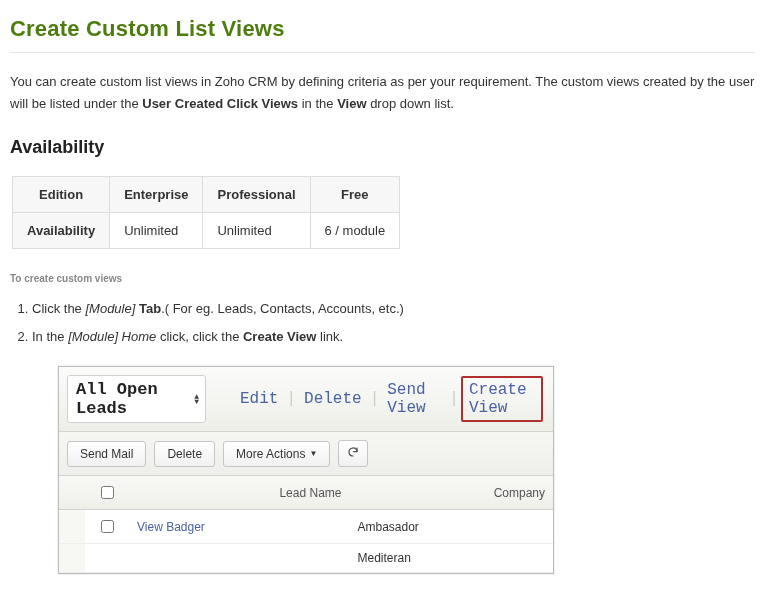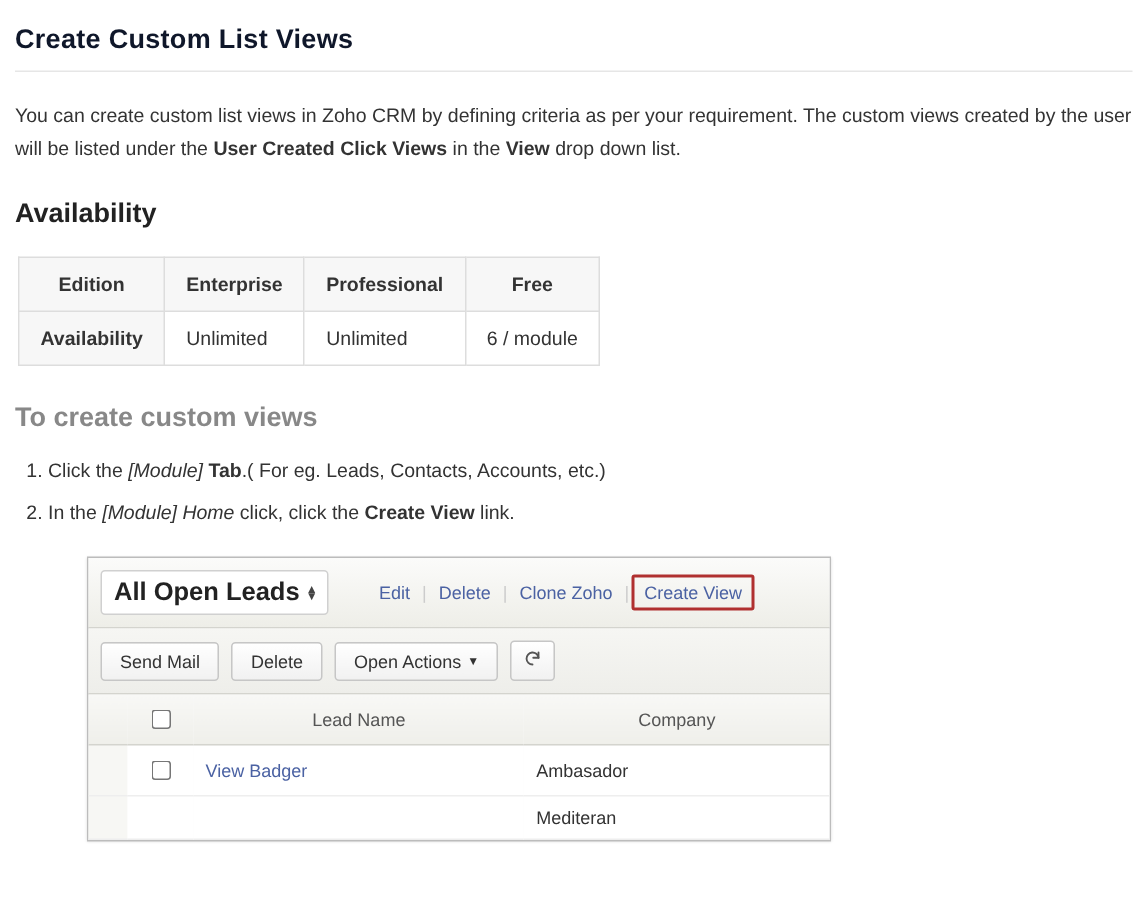--- a/index.html
+++ b/index.html
@@ -5,23 +5,23 @@
   * { box-sizing: border-box; }
   body {
     margin: 0;
     padding: 12px 10px;
     width: 765px;
     font-family: Arial, Helvetica, sans-serif;
     font-size: 13px;
     color: #333;
   }
   h1 {
-    font-size: 18px;
-    font-weight: bold;
-    color: #0f172a;
+    font-size: 22px;
+    font-weight: bold;
+    color: #4d7c0f;
     margin: 4px 0 10px 0;
     letter-spacing: 0.2px;
   }
   .hr {
     border: none;
     border-top: 1px solid #e6e6e6;
     margin: 6px 0 18px 0;
   }
   p.intro {
     font-size: 13px;
@@ -51,21 +51,21 @@
     text-align: center;
     font-weight: bold;
   }
   table.avail .rowhead {
     background: #f7f7f7;
     font-weight: bold;
   }
   .subhead {
     color: #888;
     font-weight: bold;
-    font-size: 18px;
+    font-size: 10px;
     margin: 0 0 14px 0;
   }
   ol.steps {
     margin: 0 0 18px 22px;
     padding: 0;
   }
   ol.steps li {
     margin: 6px 0;
     line-height: 1.7;
   }
@@ -75,20 +75,21 @@
     border: 1px solid #bcbcbc;
     background: #fafafa;
     box-shadow: 0 0 2px rgba(0,0,0,0.15);
   }
   .mockup-top {
     display: flex;
     align-items: center;
     padding: 8px 10px 8px 8px;
     background: linear-gradient(#fbfbfa, #eeeee8);
     border-bottom: 1px solid #d4d4ce;
+    font-family: Liberation Mono, monospace;
   }
   .view-selector {
     display: flex;
     align-items: center;
     background: #fff;
     border: 1px solid #d0d0d0;
     border-radius: 3px;
     padding: 4px 6px 4px 8px;
     font-size: 17px;
     font-weight: bold;
@@ -99,21 +100,21 @@
     flex-direction: column;
     margin-left: 4px;
     line-height: 5px;
     font-size: 8px;
     color: #444;
   }
   .viewlinks {
     display: flex;
     align-items: center;
     margin-left: 28px;
-    font-size: 12px;
+    font-size: 16px;
     color: #999;
   }
   .viewlinks a {
     color: #4b62a3;
     text-decoration: none;
     padding: 3px 6px;
   }
   .viewlinks .sep {
     color: #ccc;
     padding: 0 2px;
@@ -147,21 +148,21 @@
   .refresh-icon svg { width: 12px; height: 12px; }
   table.leads {
     width: 100%;
     border-collapse: collapse;
     font-size: 12px;
   }
   table.leads thead th {
     background: linear-gradient(#f8f8f6, #efefea);
     border-bottom: 1px solid #d4d4ce;
     padding: 7px 8px;
-    text-align: center;
+    text-align: right;
     font-weight: normal;
     color: #555;
   }
   table.leads thead th.selcol { width: 44px; text-align: center; }
   table.leads thead th.spacer { width: 26px; }
   table.leads tbody td {
     border-bottom: 1px solid #eee;
     padding: 7px 8px;
     background: #fff;
   }
@@ -222,31 +223,31 @@
       <span class="spinner">
         <span>▲</span>
         <span>▼</span>
       </span>
     </div>
     <div class="viewlinks">
       <a href="#">Edit</a>
       <span class="sep">|</span>
       <a href="#">Delete</a>
       <span class="sep">|</span>
-      <a href="#">Clone Zoho</a>
+      <a href="#">Send View</a>
       <span class="sep">|</span>
       <a href="#" class="highlight">Create View</a>
     </div>
   </div>
 
   <div class="mockup-toolbar">
     <div class="btn">Send Mail</div>
     <div class="btn">Delete</div>
     <div class="btn">
-      <span>Open Actions</span>
+      <span>More Actions</span>
       <span style="font-size:8px;">▼</span>
     </div>
     <div class="btn icononly">
       <span class="refresh-icon">
         <svg viewBox="0 0 24 24" fill="none" stroke="#555" stroke-width="2.5">
             <path d="M20 11A8 8 0 1 0 12 20" stroke-linecap="round"></path>
             <path d="M20 4v7h-7" stroke-linecap="round" stroke-linejoin="round"></path>
           </svg>
       </span>
     </div>

